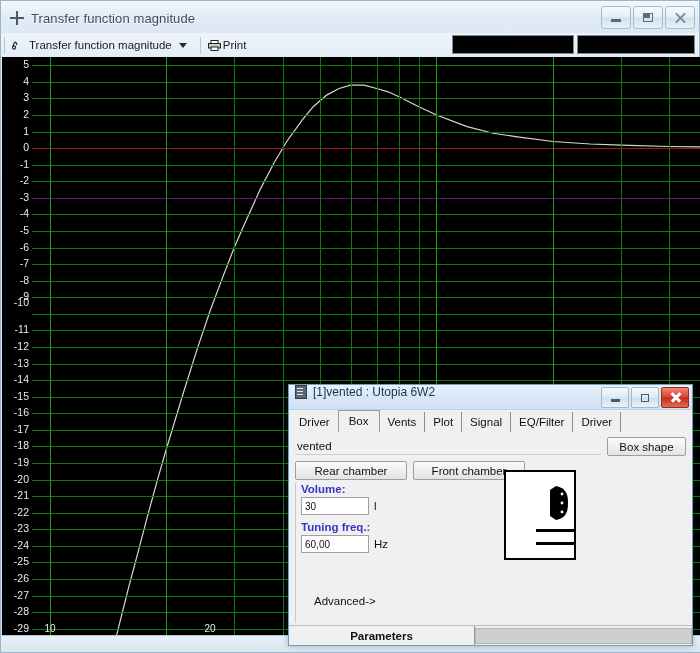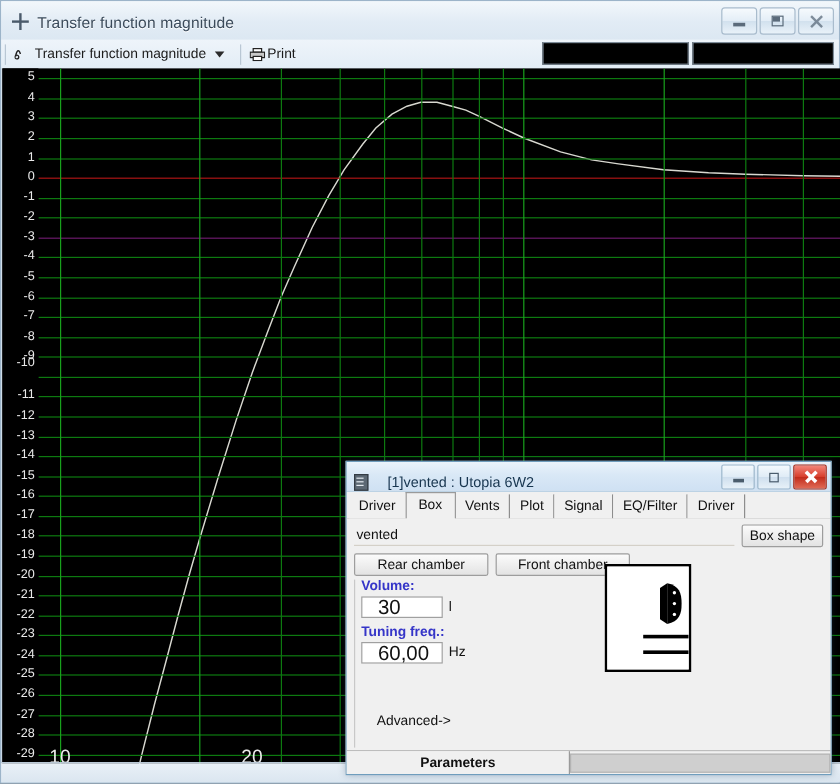--- a/index.html
+++ b/index.html
@@ -108,21 +108,21 @@
     position:absolute;left:30px;top:0;right:0;bottom:0;overflow:hidden;
   }
   .gl-h{position:absolute;left:0;right:0;height:1px;background:#0d7a10;}
   .gl-h.zero{background:#aa1414;height:1px;}
   .gl-h.mark{background:#6a1a6a;}
   .gl-v{position:absolute;top:0;bottom:0;width:1px;background:#0d7a10;}
   .gl-v.major{background:#18a01c;}
   .x-labels{
     position:absolute;left:30px;top:566px;right:0;height:16px;
   }
-  .xtick{position:absolute;color:#e9e9e9;font-size:16px;transform:translateX(-50%);}
+  .xtick{position:absolute;color:#e9e9e9;font-size:10px;transform:translateX(-50%);}
   .curve-svg{position:absolute;left:0;top:0;width:100%;height:100%;}
 
   
   .bottom-strip{
     position:absolute;left:0;bottom:0;width:700px;height:17px;
     background:linear-gradient(180deg,#e9f0f7 0%,#dbe6f0 100%);
     border-top:1px solid #b9c8d6;
     box-sizing:border-box;
   }
 
@@ -130,23 +130,22 @@
   .dialog{
     position:absolute;left:287px;top:383px;width:405px;height:262px;
     background:#f0f0f0;
     border:1px solid #6f9dbd;
     box-shadow:0 0 6px rgba(30,60,90,.35);
     box-sizing:border-box;
   }
   .dlg-titlebar{
     height:24px;
     background:linear-gradient(180deg,#eaf3fb 0%,#d9e8f6 45%,#cfe1f3 100%);
-    display:flex;align-items:flex-end;position:relative;
+    display:flex;align-items:flex-start;position:relative;
     border-bottom:1px solid #bcd2e4;
-    gap:10px;
   }
   .dlg-icon{
     width:12px;height:14px;margin-left:6px;margin-right:6px;flex:none;
     background:#5c6874;border:1px solid #333b44;box-sizing:border-box;position:relative;
   }
   .dlg-icon::after{
     content:"";position:absolute;left:1px;top:2px;width:6px;height:1px;background:#e2e8ee;
     box-shadow:0 3px 0 0 #e2e8ee,0 6px 0 0 #e2e8ee;
   }
   .dlg-title{font-size:12px;color:#1d3murky;color:#17354f;}
@@ -197,33 +196,33 @@
     font-size:11.5px;color:#111;padding:0 2px;line-height:17px;
     box-sizing:border-box;
   }
   .btn{
     background:linear-gradient(180deg,#fbfbfb 0%,#efefef 50%,#e3e3e3 100%);
     border:1px solid #9d9d9d;border-radius:2px;
     font-size:11.5px;color:#111;
     display:flex;align-items:center;justify-content:center;
     box-sizing:border-box;cursor:default;
   }
-  .box-shape-btn{width:68px;height:19px;}
+  .box-shape-btn{width:79px;height:19px;}
   .chamber-row{display:flex;gap:6px;margin-top:5px;}
   .chamber-btn{width:112px;height:19px;}
   .panel-row{display:flex;gap:0;margin-top:3px;}
   .group{
     width:112px;border-left:1px solid #c8c8c8;
     padding-left:5px;box-sizing:border-box;height:140px;position:relative;
   }
   .field-label{color:#3535c8;font-size:11.5px;margin-bottom:2px;font-weight:bold;}
   .input-row{display:flex;align-items:center;gap:5px;margin-bottom:6px;}
   .txt-input{
     width:68px;height:18px;background:#fff;border:1px solid #a0a0a0;
-    font-size:17px;color:#111;padding:0 13px;line-height:17px;
+    font-size:10px;color:#111;padding:0 3px;line-height:17px;
     box-sizing:border-box;
   }
   .unit{font-size:11.5px;color:#111;}
   .advanced{
     position:absolute;left:18px;bottom:16px;font-size:11.5px;color:#111;
   }
   .shape-preview{
     position:absolute;left:215px;top:38px;width:72px;height:90px;
     background:#fff;border:2px solid #000;box-sizing:border-box;overflow:hidden;
   }

